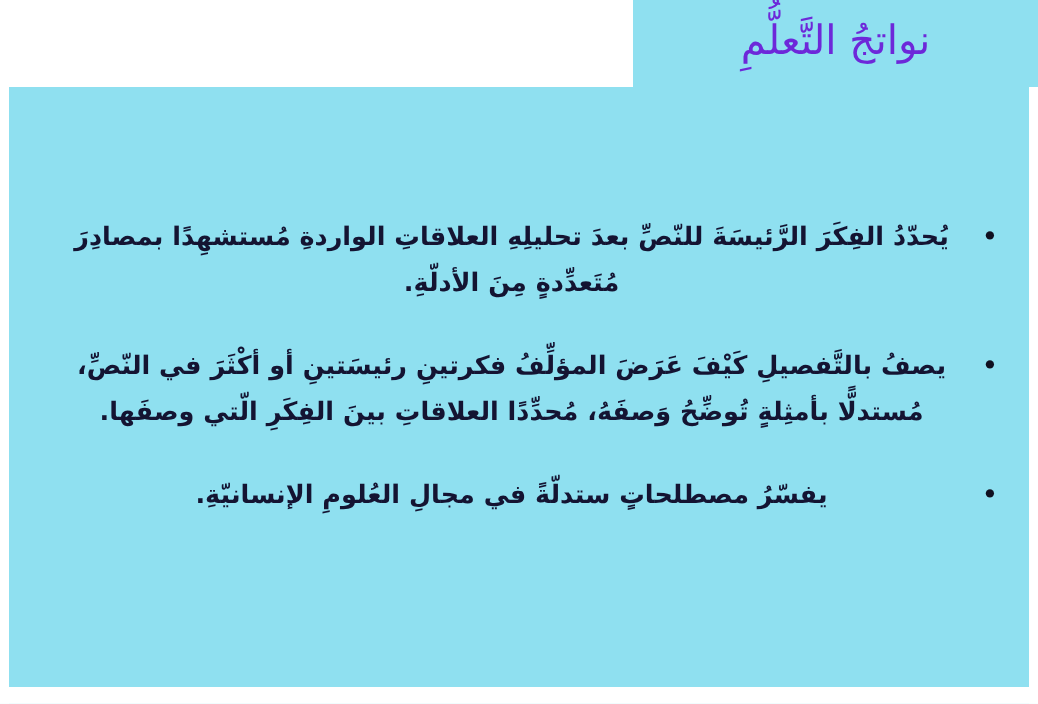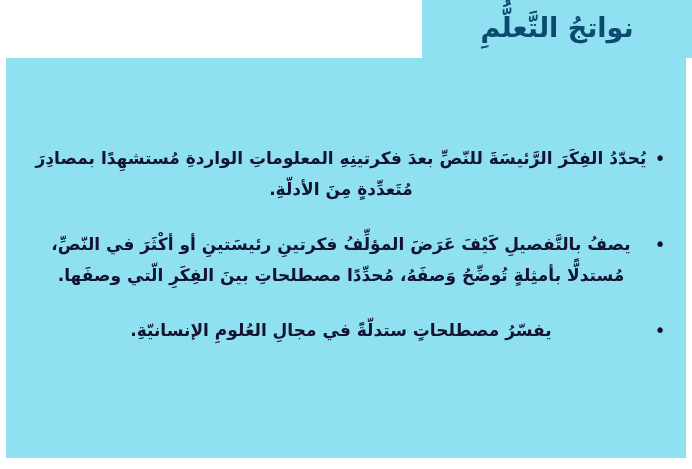--- a/index.html
+++ b/index.html
@@ -43,22 +43,22 @@
     display: flex;
     align-items: center;
     justify-content: center;
     box-sizing: border-box;
     padding-bottom: 4px;
   }
 
   .title-text {
     font-family: "DejaVu Sans", sans-serif;
     font-size: 27px;
-    font-weight: bold;
-    color: #0c4a6e;
+    font-weight: normal;
+    color: #6d28d9;
     letter-spacing: 0px;
     direction: rtl;
     white-space: nowrap;
   }
 
   
   .panel {
     position: absolute;
     top: 58px;
     left: 6px;
@@ -148,26 +148,26 @@
 
   <div class="title-block">
     <div class="title-text">نواتجُ التَّعلُّمِ</div>
   </div>
 
   <div class="panel">
     <div class="bullet-list">
 
       <div class="bullet-item item-1">
         <div class="bullet-dot">•</div>
-        <div class="bullet-text">يُحدّدُ الفِكَرَ الرَّئيسَةَ للنّصِّ بعدَ فكرتينِهِ المعلوماتِ الواردةِ مُستشهِدًا بمصادِرَ مُتَعدِّدةٍ مِنَ الأدلّةِ.</div>
+        <div class="bullet-text">يُحدّدُ الفِكَرَ الرَّئيسَةَ للنّصِّ بعدَ تحليلِهِ العلاقاتِ الواردةِ مُستشهِدًا بمصادِرَ مُتَعدِّدةٍ مِنَ الأدلّةِ.</div>
       </div>
 
       <div class="bullet-item item-2">
         <div class="bullet-dot">•</div>
-        <div class="bullet-text">يصفُ بالتَّفصيلِ كَيْفَ عَرَضَ المؤلِّفُ فكرتينِ رئيسَتينِ أو أكْثَرَ في النّصِّ، مُستدلًّا بأمثِلةٍ تُوضِّحُ وَصفَهُ، مُحدِّدًا مصطلحاتِ بينَ الفِكَرِ الّتي وصفَها.</div>
+        <div class="bullet-text">يصفُ بالتَّفصيلِ كَيْفَ عَرَضَ المؤلِّفُ فكرتينِ رئيسَتينِ أو أكْثَرَ في النّصِّ، مُستدلًّا بأمثِلةٍ تُوضِّحُ وَصفَهُ، مُحدِّدًا العلاقاتِ بينَ الفِكَرِ الّتي وصفَها.</div>
       </div>
 
       <div class="bullet-item item-3">
         <div class="bullet-dot">•</div>
         <div class="bullet-text">يفسّرُ مصطلحاتٍ ستدلّةً في مجالِ العُلومِ الإنسانيّةِ.</div>
       </div>
 
     </div>
   </div>
 

